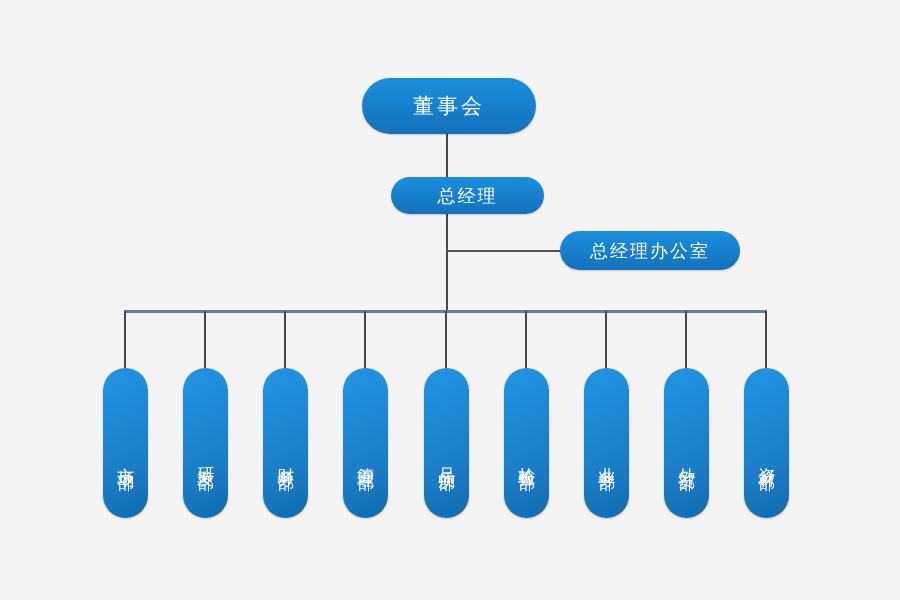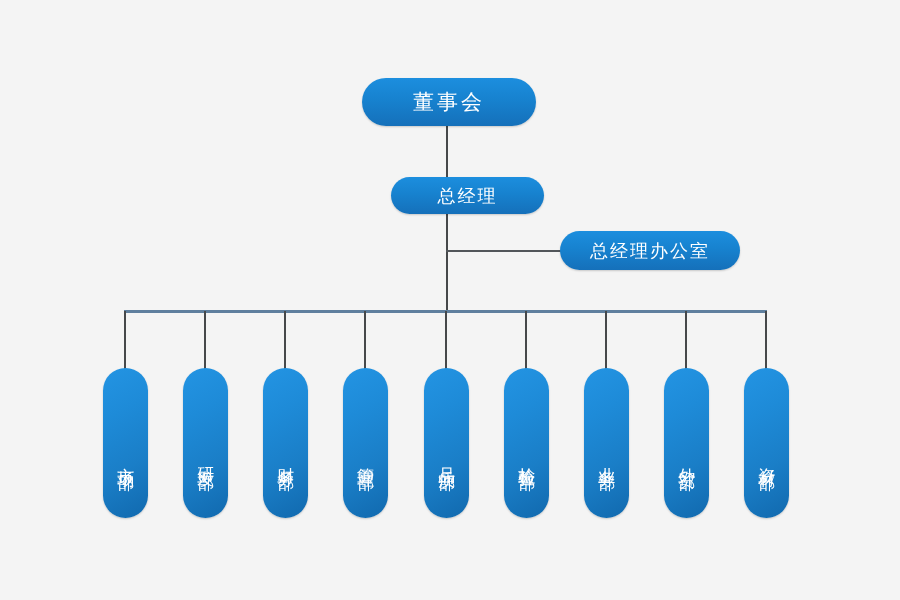--- a/index.html
+++ b/index.html
@@ -50,21 +50,21 @@
     background: linear-gradient(180deg, #1c8ede 0%, #1782cf 45%, #1570ba 100%);
     box-shadow: 0 1px 2px rgba(0,0,0,0.18);
     letter-spacing: 2px;
     user-select: none;
   }
 
   .node-top {
     left: 362px;
     top: 78px;
     width: 174px;
-    height: 48px;
+    height: 56px;
     font-size: 21px;
     letter-spacing: 3px;
   }
 
   .node-gm {
     left: 391px;
     top: 177px;
     width: 153px;
     height: 37px;
     font-size: 18px;

